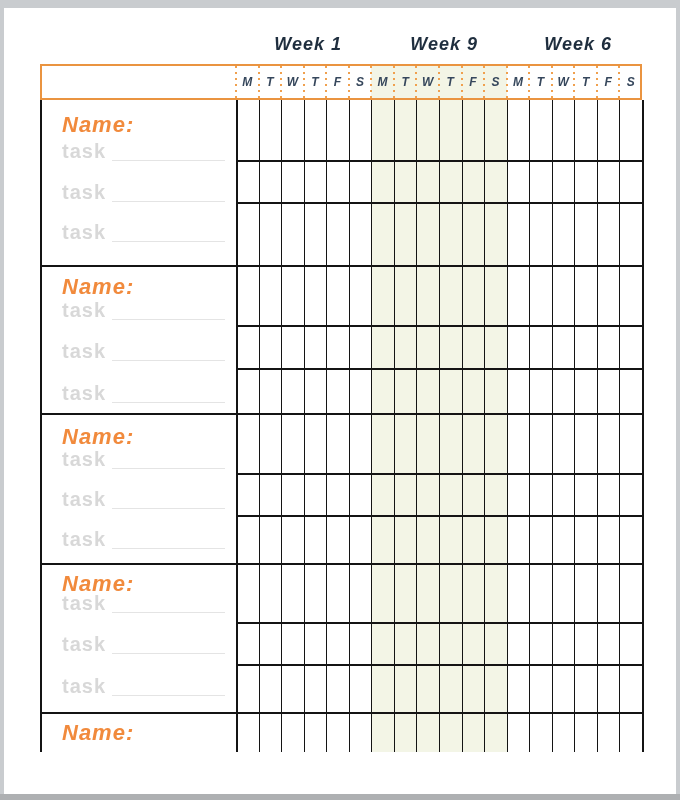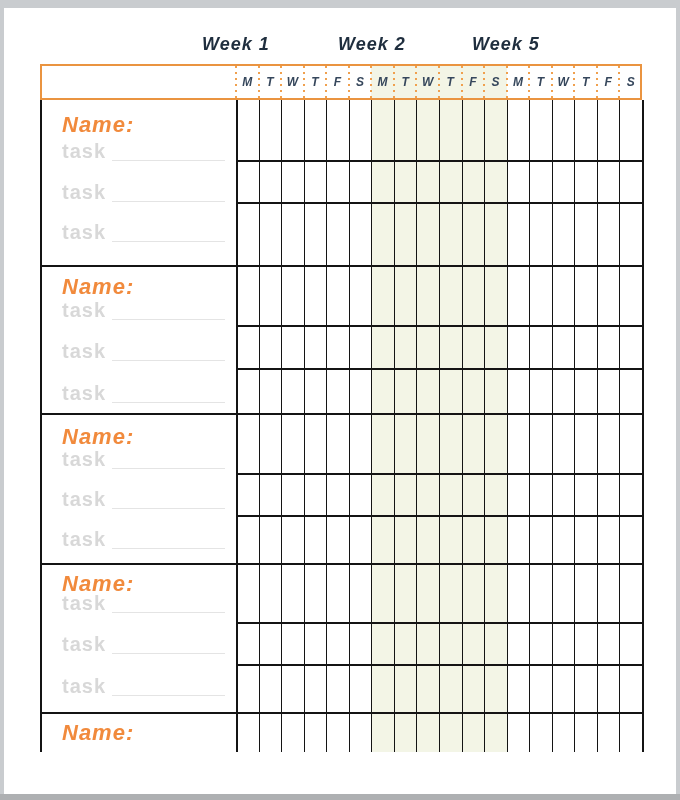--- a/index.html
+++ b/index.html
@@ -13,21 +13,21 @@
   #edge-right{left:676px;top:0;width:4px;height:800px;}
   #edge-bottom{left:0;top:794px;width:680px;height:6px;background:#aeb0b2;}
 
   #week2-shade{
     position:absolute;left:371px;top:66px;width:136px;height:686px;
     background:var(--week2-shade);
   }
 
   #week-row{position:absolute;left:0;top:34px;width:680px;height:28px;}
   .week-label{
-    position:absolute;top:0;width:140px;height:26px;text-align:left;
+    position:absolute;top:0;width:140px;height:26px;text-align:right;
     font-style:italic;font-weight:700;font-size:18px;letter-spacing:1px;
     color:var(--week-label-text);
   }
 
   #header-box{
     position:absolute;left:40px;top:64px;width:602px;height:36px;
     border:2px solid var(--accent-orange);box-sizing:border-box;
   }
   #chores-title{
     position:absolute;left:42px;top:68px;width:194px;height:30px;
@@ -58,22 +58,22 @@
   .task-line{position:absolute;left:112px;width:113px;height:1px;background:#e4e4e4;}
 </style>
 </head>
 <body>
 
 <div id="canvas">
   <div id="week2-shade"></div>
 
   <div id="week-row">
       <div class="week-label" style="left: 202px;">Week 1</div>
-      <div class="week-label" style="left: 338px;">Week 2</div>
-      <div class="week-label" style="left: 472px;">Week 5</div>
+      <div class="week-label" style="left: 338px;">Week 9</div>
+      <div class="week-label" style="left: 472px;">Week 6</div>
     </div>
 
   <div id="header-box"></div>
   <div id="day-header">
       <div class="day-cell" style="left: 236px; width: 22.556px;">M</div>
       <div class="day-cell" style="left: 258.556px; width: 22.556px;">T</div>
       <div class="day-cell" style="left: 281.112px; width: 22.556px;">W</div>
       <div class="day-cell" style="left: 303.668px; width: 22.556px;">T</div>
       <div class="day-cell" style="left: 326.224px; width: 22.556px;">F</div>
       <div class="day-cell" style="left: 348.78px; width: 22.556px;">S</div>

